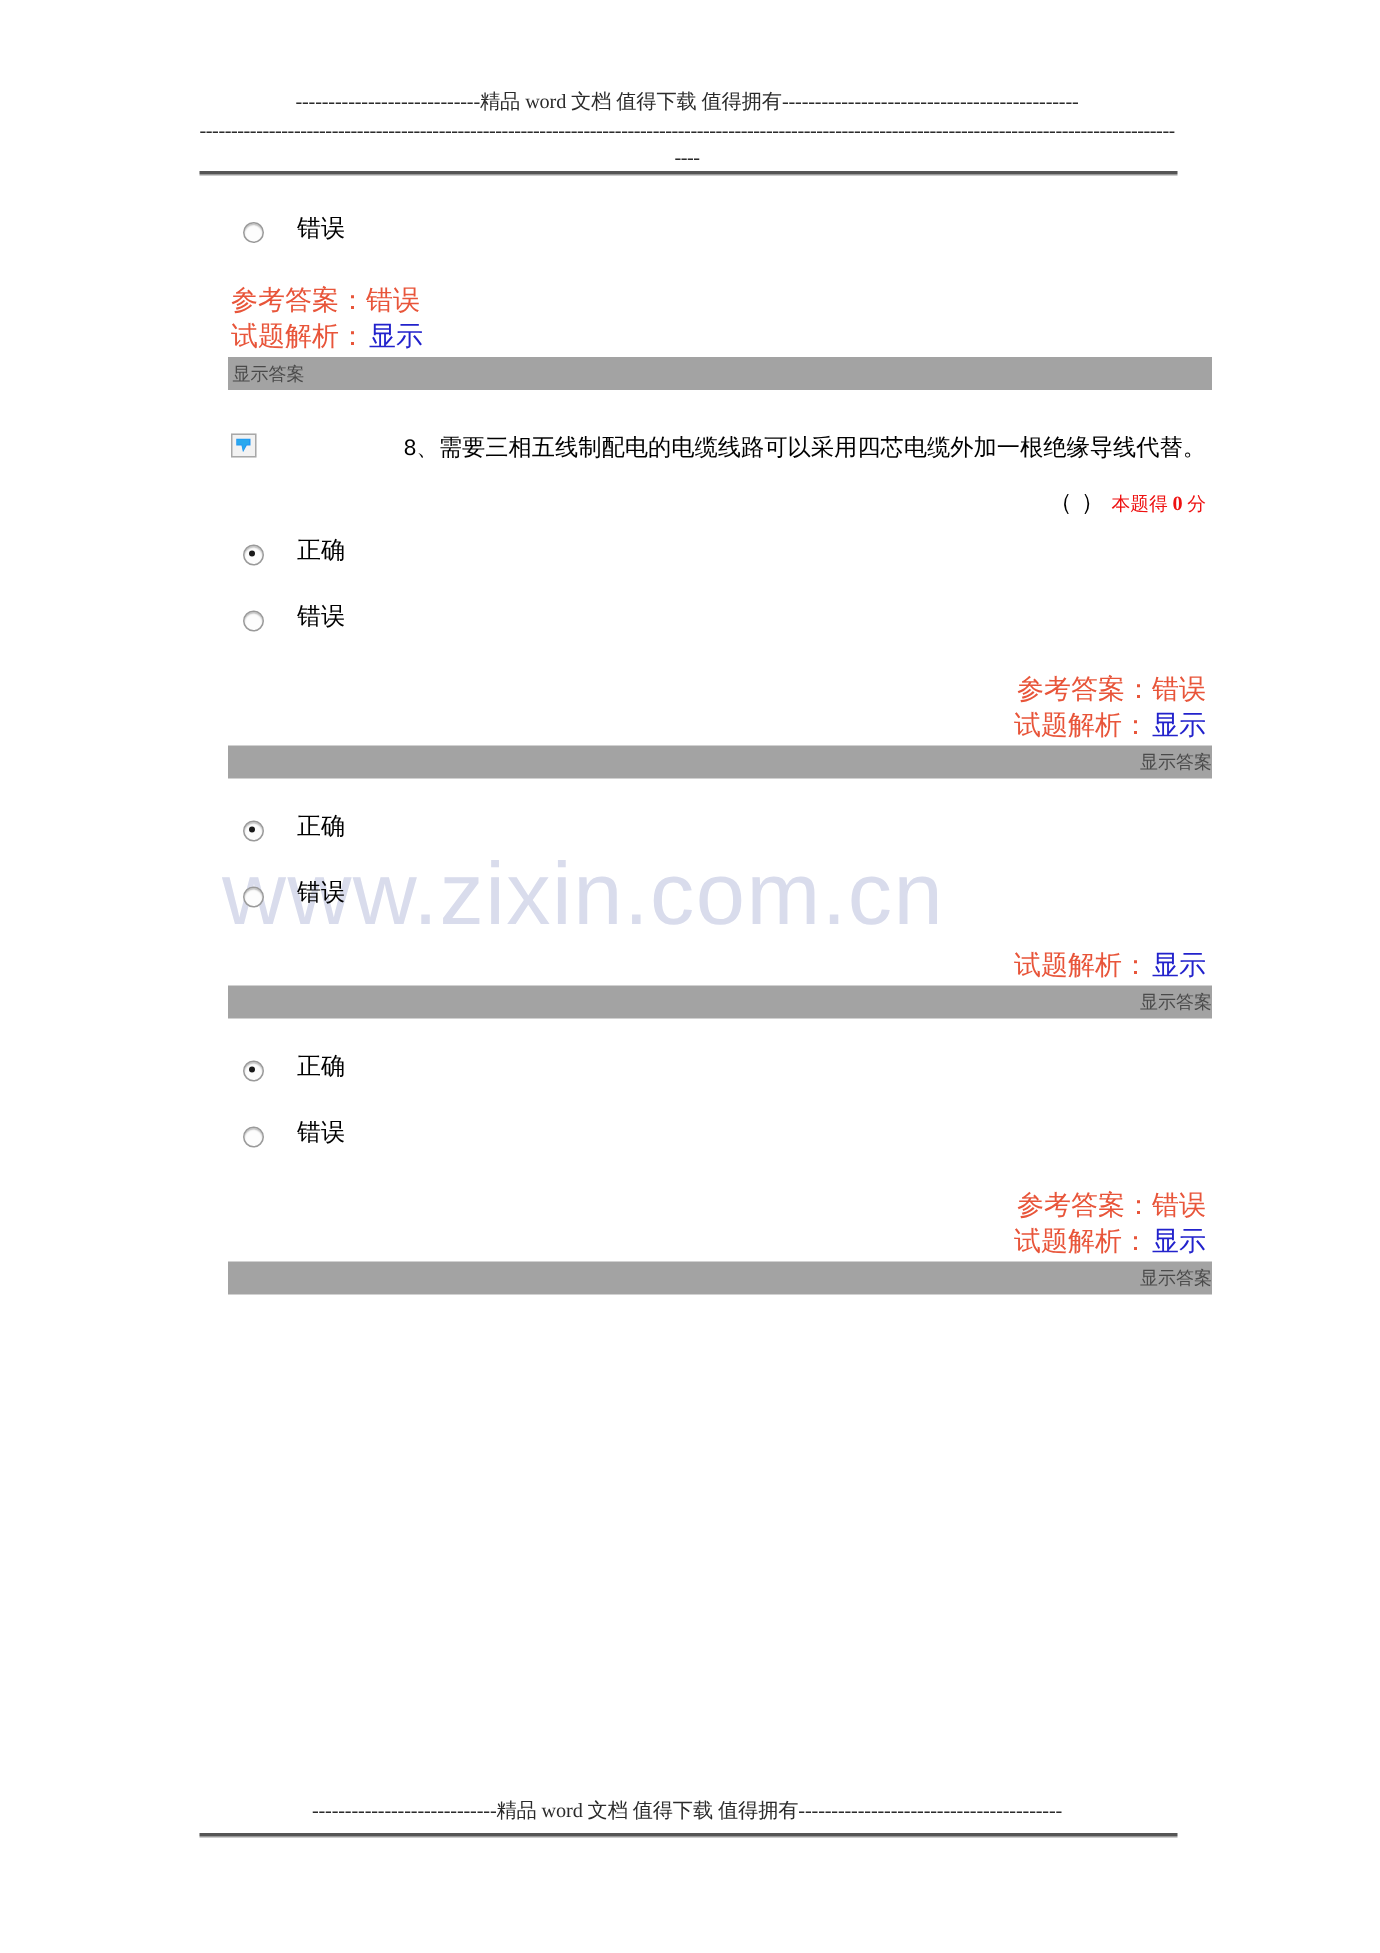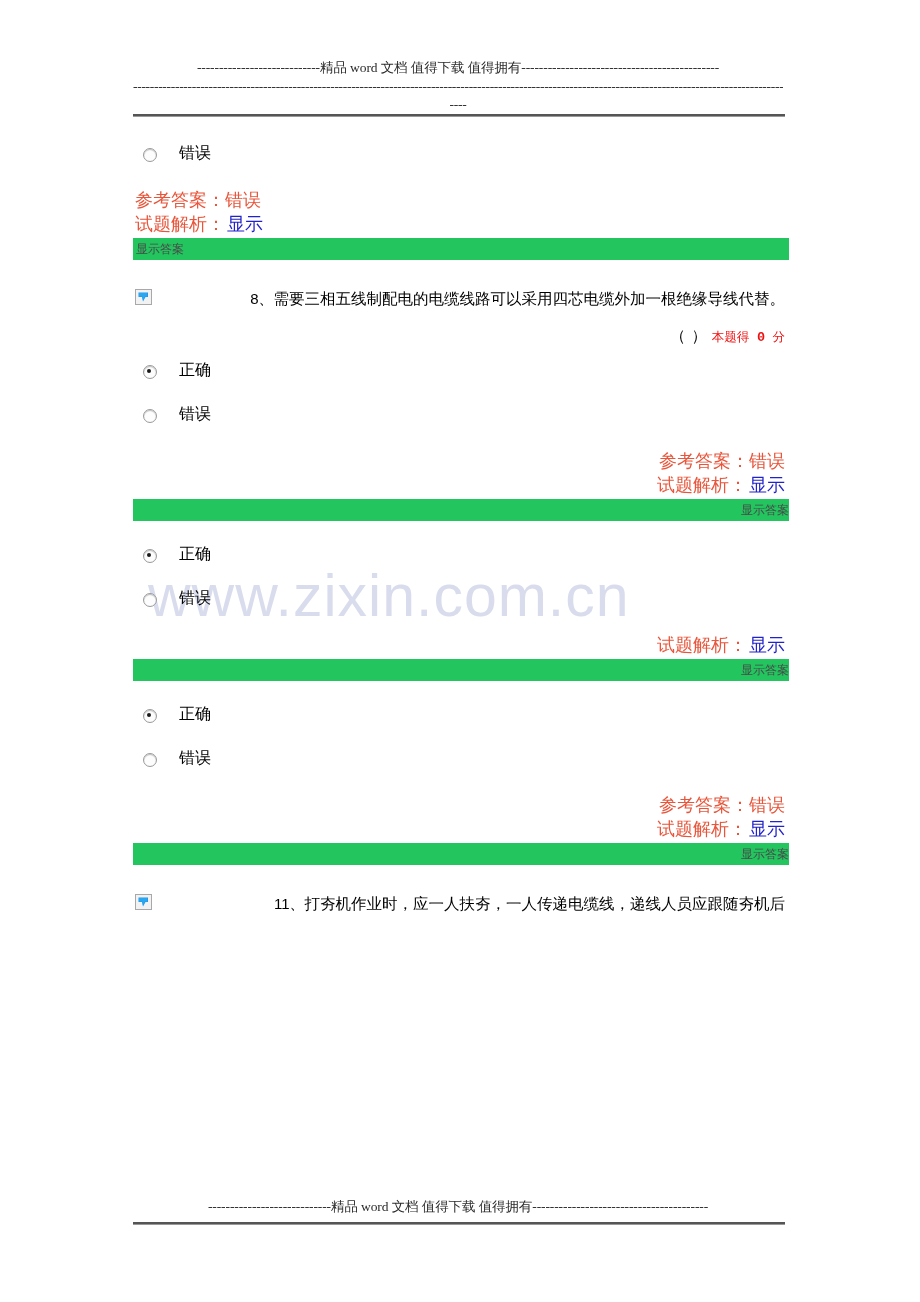--- a/index.html
+++ b/index.html
@@ -148,21 +148,21 @@
   .answer-line .link {
     color: #2222cc;
     margin-left: 2px;
   }
   .answer-gap { height: 4px; }
 
   
   .show-bar {
     width: 656px;
     height: 22px;
-    background: #22c55e;
+    background: #a3a3a3;
     font-size: 12px;
     line-height: 22px;
     color: #4a4a4a;
     padding-left: 3px;
     box-sizing: border-box;
     margin-top: 2px;
   }
 
   
   .question {
@@ -185,21 +185,21 @@
     width: 17px;
     height: 16px;
     background: #f2f2f2;
     border: 1px solid #a8a8a8;
     box-sizing: border-box;
   }
   .q-bullet svg { display: block; }
   .q-num { font-family: "Liberation Sans", sans-serif; font-size: 15px; }
   .score {
     font-size: 12.5px;
-    font-family: Liberation Mono, monospace;
+    font-family: Liberation Serif, serif;
     white-space: nowrap;
   }
   .score.red { color: #ee1111; }
   .score.blue { color: #2222dd; }
   .score b { font-size: 13.5px; }
 
   .paren { letter-spacing: 1px; }
 
   
   .watermark {
@@ -210,21 +210,21 @@
     font-family: "Liberation Sans", sans-serif;
     font-size: 59px;
     line-height: 64px;
     letter-spacing: 1px;
     color: #d9dcec;
     white-space: nowrap;
     pointer-events: none;
     z-index: 0;
     font-weight: 400;
   }
-  .above { position: relative; z-index: 2; }
+  .above { position: relative; z-index: 2; margin-left: 19px; }
 </style>
 </head>
 <body>
 
 <div class="page">
 
   <div class="doc-header">
     <div class="header-line-1">----------------------------精品 word 文档  值得下载  值得拥有---------------------------------------------</div>
     <div class="header-line-2">-----------------------------------------------------------------------------------------------------------------------------------------------------------------</div>
     <div class="header-line-3">----</div>
@@ -308,31 +308,20 @@
       <div class="answer-gap"></div>
       <div class="answer-line">
         <span>参考答案：</span><span class="ans-val">错误</span>
       </div>
       <div class="answer-line">
         <span>试题解析：</span><span class="link">显示</span>
       </div>
       <div class="show-bar">显示答案</div>
     </div>
 
-    <div class="question">
-      <div class="q-text">
-        <span class="q-bullet">
-          <svg width="15" height="14" viewBox="0 0 15 14">
-            <path d="M2.5 2.5 L12 2.5 L12 7 L9.5 7 L7 11.5 L6 7 L2.5 7 Z" fill="#2196f3"></path>
-            <path d="M3 3 L11 3 L11 6.4 L9 6.4 L7 10.5 L6.4 6.4 L3 6.4 Z" fill="#29a8ee"></path>
-          </svg>
-        </span>
-        <span class="q-num">11、</span><span>打夯机作业时，应一人扶夯，一人传递电缆线，递线人员应跟随夯机后</span>
-      </div>
-    </div>
 
   </div>
 
   <div class="doc-footer">
     <div class="footer-line">----------------------------精品 word 文档  值得下载  值得拥有----------------------------------------</div>
   </div>
   <div class="footer-rule"></div>
 
 </div>
 

